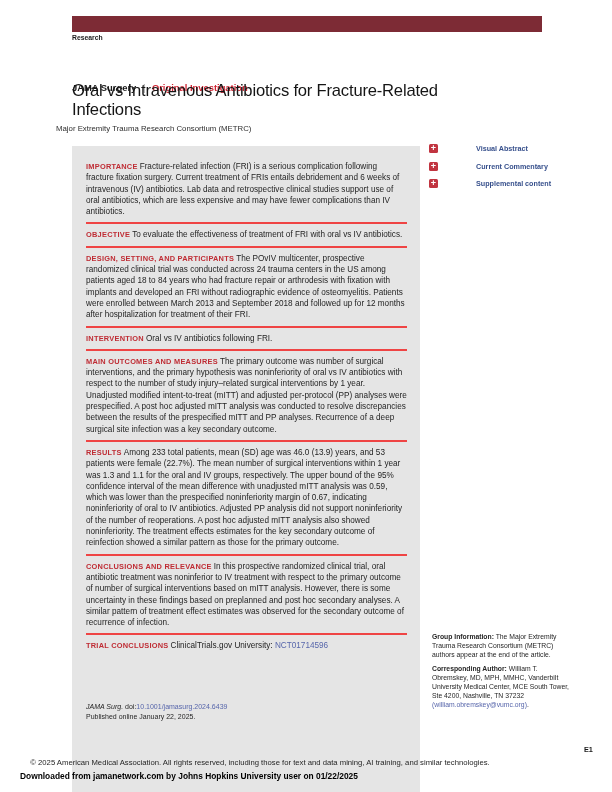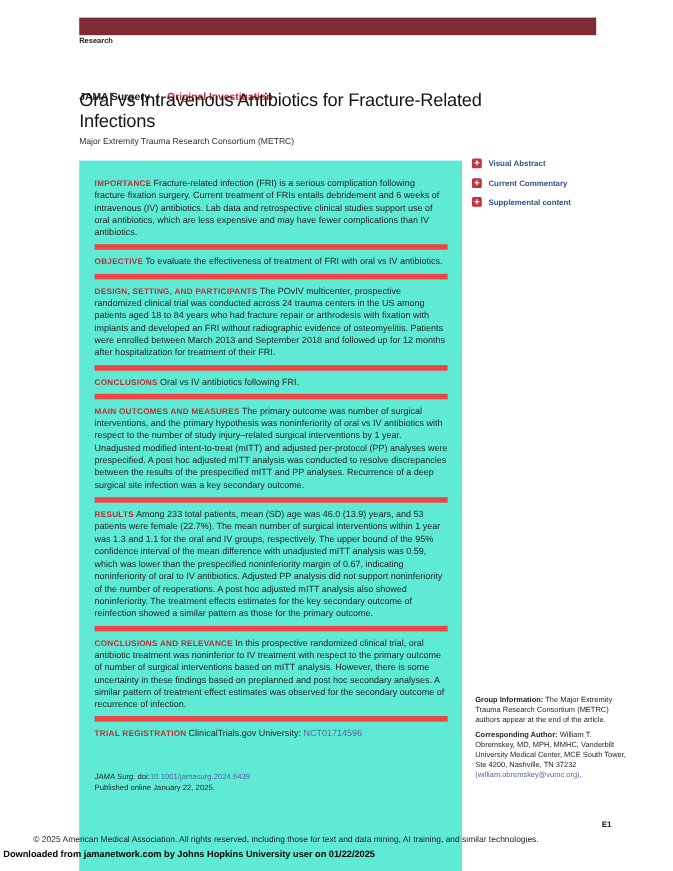--- a/index.html
+++ b/index.html
@@ -12,52 +12,52 @@
   .abs{position:absolute;}
 
   
   .top-bar{left:72px;top:16px;width:470px;height:16px;background:#7d2b35;}
   .research{left:72px;top:34px;font-size:6.8px;font-weight:700;color:#1a1a1a;}
   .kicker{left:72px;top:82px;font-size:9.4px;font-weight:700;color:#1a1a1a;}
   .kicker .pipe{color:#8a8a8a;font-weight:400;margin:0 4px;}
   .kicker .category{color:#ce2432;cursor:pointer;}
   .title{left:72px;top:81px;width:430px;margin:0;font-size:16.6px;line-height:19px;
          font-weight:400;color:#151515;letter-spacing:-0.2px;}
-  .byline{left:72px;top:124px;font-size:7.8px;color:#2e2e2e;text-align:center;}
+  .byline{left:56px;top:124px;font-size:7.8px;color:#2e2e2e;text-align:center;}
 
   
-  .panel{left:72px;top:146px;width:348px;height:646px;background:#5eead4;}
+  .panel{left:72px;top:146px;width:348px;height:646px;background:#e5e5e5;}
   .abstract{padding:10px 13px 0 14px;}
   .sec{margin:0;font-size:8.2px;line-height:11.3px;color:#242424;
        padding:5px 0 5px 0;}
-  .sec + .sec{border-top:5px solid #ef4444;}
+  .sec + .sec{border-top:2px solid #ef4444;}
   .sec-label{color:#bf2c34;font-weight:700;font-size:7.4px;letter-spacing:.25px;margin-right:2px;}
   .link{color:#5766ab;text-decoration:none;cursor:pointer;}
 
   
   .side-links{left:429px;top:144px;width:170px;}
-  .side-link{display:flex;align-items:center;margin-bottom:8.5px;cursor:pointer;}
+  .side-link{display:flex;align-items:center;margin-bottom:8.5px;cursor:pointer;gap:32px;}
   .plus-icon{width:9px;height:9px;background:#c13440;border-radius:1.5px;color:#ffffff;
              font-size:9px;line-height:8.5px;font-weight:700;text-align:center;flex:0 0 auto;}
   .plus-icon::before{content:"+";}
   .side-link .lbl{margin-left:6px;font-size:7.2px;font-weight:700;color:#37508c;}
 
   
   .side-info{left:432px;top:632px;width:138px;font-size:6.8px;line-height:9px;color:#262626;}
   .side-info p{margin:0 0 5px 0;}
   .side-info .b{font-weight:700;}
 
   
   .citation{left:86px;top:702px;width:300px;font-size:7px;line-height:9.5px;color:#262626;}
   .citation .it{font-style:italic;}
 
   
-  .page-num{left:547px;top:745px;font-size:7.3px;font-weight:700;color:#1a1a1a;}
+  .page-num{left:584px;top:745px;font-size:7.3px;font-weight:700;color:#1a1a1a;}
   .copyright{left:30px;top:758px;width:460px;text-align:center;font-size:7.7px;color:#1f1f1f;}
-  .downloaded{left:3px;top:771px;font-size:8.4px;font-weight:700;color:#000000;}
+  .downloaded{left:20px;top:771px;font-size:8.4px;font-weight:700;color:#000000;}
 </style>
 </head>
 <body>
 
 <div>
 
   <div class="abs top-bar"></div>
 
   <div class="abs research">Research</div>
 
@@ -78,33 +78,33 @@
       <p class="sec">
         <span class="sec-label">IMPORTANCE</span><span>Fracture-related infection (FRI) is a serious complication following fracture fixation surgery. Current treatment of FRIs entails debridement and 6 weeks of intravenous (IV) antibiotics. Lab data and retrospective clinical studies support use of oral antibiotics, which are less expensive and may have fewer complications than IV antibiotics.</span>
       </p>
       <p class="sec">
         <span class="sec-label">OBJECTIVE</span><span>To evaluate the effectiveness of treatment of FRI with oral vs IV antibiotics.</span>
       </p>
       <p class="sec">
         <span class="sec-label">DESIGN, SETTING, AND PARTICIPANTS</span><span>The POvIV multicenter, prospective randomized clinical trial was conducted across 24 trauma centers in the US among patients aged 18 to 84 years who had fracture repair or arthrodesis with fixation with implants and developed an FRI without radiographic evidence of osteomyelitis. Patients were enrolled between March 2013 and September 2018 and followed up for 12 months after hospitalization for treatment of their FRI.</span>
       </p>
       <p class="sec">
-        <span class="sec-label">CONCLUSIONS</span><span>Oral vs IV antibiotics following FRI.</span>
+        <span class="sec-label">INTERVENTION</span><span>Oral vs IV antibiotics following FRI.</span>
       </p>
       <p class="sec">
         <span class="sec-label">MAIN OUTCOMES AND MEASURES</span><span>The primary outcome was number of surgical interventions, and the primary hypothesis was noninferiority of oral vs IV antibiotics with respect to the number of study injury–related surgical interventions by 1 year. Unadjusted modified intent-to-treat (mITT) and adjusted per-protocol (PP) analyses were prespecified. A post hoc adjusted mITT analysis was conducted to resolve discrepancies between the results of the prespecified mITT and PP analyses. Recurrence of a deep surgical site infection was a key secondary outcome.</span>
       </p>
       <p class="sec">
         <span class="sec-label">RESULTS</span><span>Among 233 total patients, mean (SD) age was 46.0 (13.9) years, and 53 patients were female (22.7%). The mean number of surgical interventions within 1 year was 1.3 and 1.1 for the oral and IV groups, respectively. The upper bound of the 95% confidence interval of the mean difference with unadjusted mITT analysis was 0.59, which was lower than the prespecified noninferiority margin of 0.67, indicating noninferiority of oral to IV antibiotics. Adjusted PP analysis did not support noninferiority of the number of reoperations. A post hoc adjusted mITT analysis also showed noninferiority. The treatment effects estimates for the key secondary outcome of reinfection showed a similar pattern as those for the primary outcome.</span>
       </p>
       <p class="sec">
         <span class="sec-label">CONCLUSIONS AND RELEVANCE</span><span>In this prospective randomized clinical trial, oral antibiotic treatment was noninferior to IV treatment with respect to the primary outcome of number of surgical interventions based on mITT analysis. However, there is some uncertainty in these findings based on preplanned and post hoc secondary analyses. A similar pattern of treatment effect estimates was observed for the secondary outcome of recurrence of infection.</span>
       </p>
       <p class="sec">
-        <span class="sec-label">TRIAL REGISTRATION</span><span>ClinicalTrials.gov University:</span>
+        <span class="sec-label">TRIAL CONCLUSIONS</span><span>ClinicalTrials.gov University:</span>
         <a class="link">NCT01714596</a>
       </p>
     </div>
   </div>
 
   <div class="abs side-links">
     <div class="side-link">
       <span class="plus-icon"></span>
       <span class="lbl">Visual Abstract</span>
     </div>

